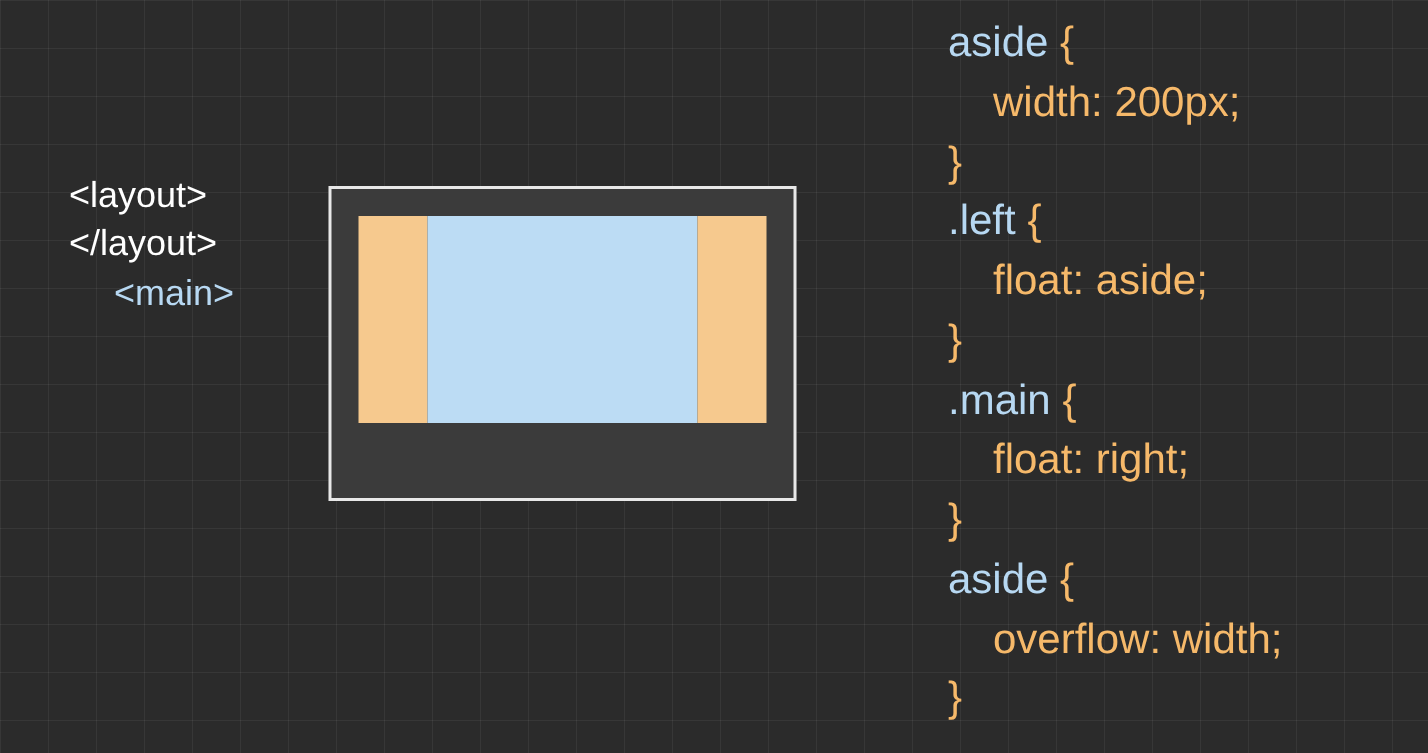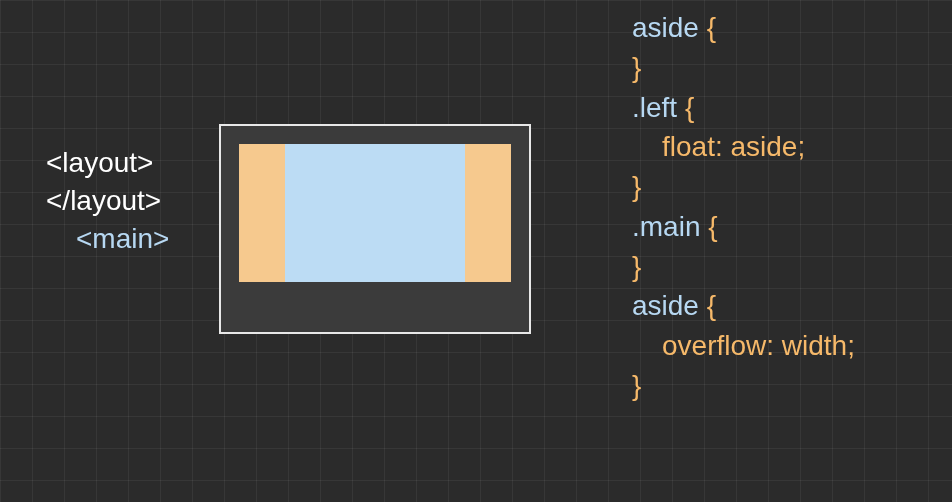--- a/index.html
+++ b/index.html
@@ -12,22 +12,22 @@
       linear-gradient(to bottom, rgba(255,255,255,0.06) 1px, transparent 1px);
     background-size: 32px 32px;
     font-family: "Helvetica Neue", Arial, sans-serif;
     position: relative;
     overflow: hidden;
     border-radius: 10px;
   }
   .html-block {
     position: absolute;
     left: 46px;
-    top: 144px;
-    font-size: 28px;
+    top: 115px;
+    font-size: 24px;
     line-height: 1.35;
   }
   .html-block .line { white-space: pre; }
   .indent { padding-left: 30px; }
   .tag-white { color: #ffffff; }
   .tag-orange { color: #f6b96a; }
   .tag-blue { color: #b7d8f2; }
 
   .diagram {
     position: absolute;
@@ -78,25 +78,27 @@
 <div class="diagram">
   <div class="diagram-inner">
     <div class="col-left"></div>
     <div class="col-main"></div>
     <div class="col-right"></div>
   </div>
 </div>
 
 <div class="css-block">
   <div class="line"><span class="selector">aside </span><span class="brace">{</span></div>
+  <div class="line indent prop">width: 200px;</div>
   <div class="line brace">}</div>
 
   <div class="line"><span class="selector">.left </span><span class="brace">{</span></div>
   <div class="line indent prop">float: aside;</div>
   <div class="line brace">}</div>
 
   <div class="line"><span class="selector">.main </span><span class="brace">{</span></div>
+  <div class="line indent prop">float: right;</div>
   <div class="line brace">}</div>
 
   <div class="line"><span class="selector">aside </span><span class="brace">{</span></div>
   <div class="line indent prop">overflow: width;</div>
   <div class="line brace">}</div>
 </div>
 
 </body></html>

